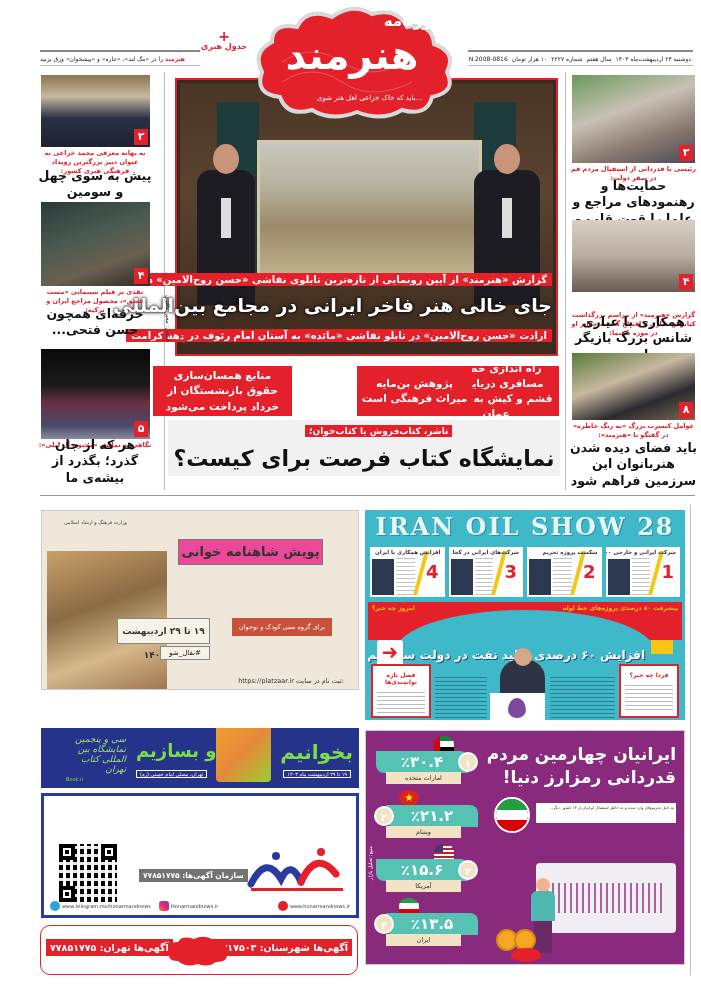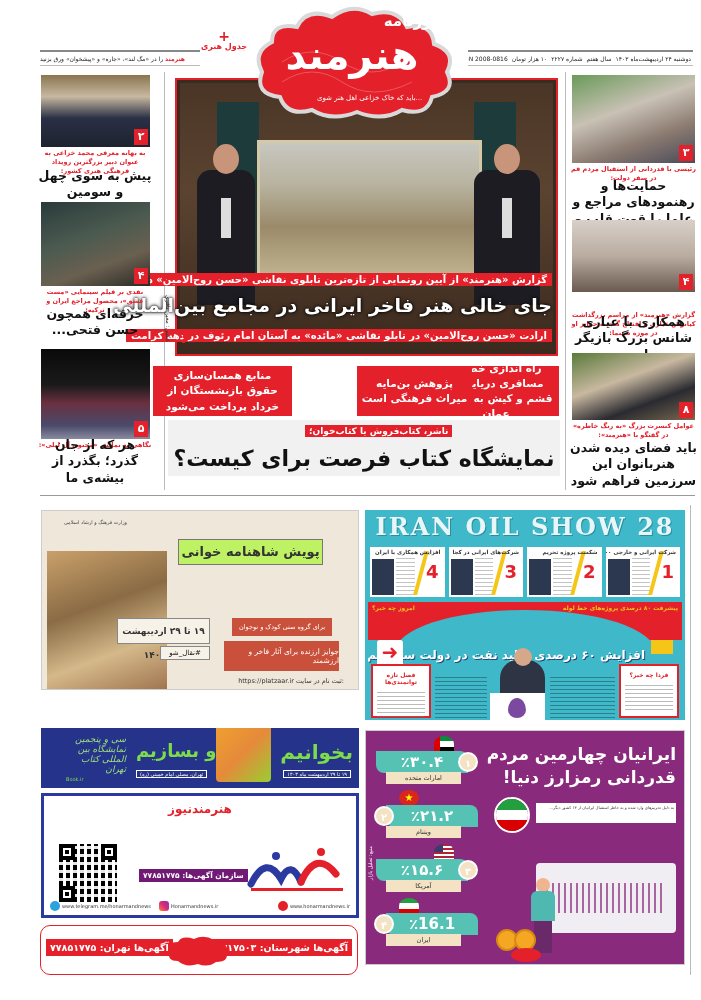--- a/index.html
+++ b/index.html
@@ -52,21 +52,21 @@
   .num-badge { position:absolute; background:#e4202a; color:#fff; font-weight:bold; font-size: 11px; width: 14px; height: 16px; text-align:center; line-height:16px; }
   .side-kicker { position:absolute; color:#e4202a; font-size: 6.5px; text-align:center; line-height: 1.4; font-weight:bold; }
   .side-title { position:absolute; color:#111; font-size: 12.5px; font-weight:bold; text-align:center; line-height: 1.3; }
 
   .bottom-rule { position:absolute; top: 495px; left: 40px; width: 655px; height: 1px; background:#999; }
 
   
   .ad { position:absolute; overflow:hidden; }
   .ad-shahname { left: 41px; top: 510px; width: 318px; height: 180px; background: #efe7da; border:1px solid #ccc; }
   .sh-art { position:absolute; left: 5px; top: 40px; width: 120px; height: 138px; background: linear-gradient(160deg,#c9a06a,#8a6b45 40%, #d5b98a 70%, #a07550); }
-  .sh-title-box { position:absolute; right: 35px; top: 28px; width: 145px; height: 26px; background:#bef264; border:1px solid #777; font-size: 13px; font-weight:bold; text-align:center; line-height: 24px; color:#333; }
+  .sh-title-box { position:absolute; right: 35px; top: 28px; width: 145px; height: 26px; background:#ec4899; border:1px solid #777; font-size: 13px; font-weight:bold; text-align:center; line-height: 24px; color:#333; }
   .sh-red1 { position:absolute; left: 80px; top: 58px; width: 222px; height: 40px; background:#c9503b; color:#fff; font-size: 9px; display:flex; align-items:center; justify-content:center; text-align:center; padding: 0 4px; }
   .sh-date { position:absolute; left: 75px; top: 107px; width: 93px; height: 26px; background:#f7f2e8; border:1px solid #888; font-size: 9px; font-weight:bold; text-align:center; line-height:24px; color:#333; }
   .sh-hash { position:absolute; left: 118px; top: 135px; width: 50px; height: 14px; background:#f7f2e8; border:1px solid #888; font-size: 7px; text-align:center; line-height:12px; }
   .sh-red2 { position:absolute; left: 190px; top: 107px; width: 100px; height: 18px; background:#c9503b; color:#fff; font-size: 6.5px; display:flex; align-items:center; justify-content:center; }
   .sh-red3 { position:absolute; left: 182px; top: 130px; width: 115px; height: 30px; background:#c9503b; color:#fff; font-size: 7.5px; display:flex; align-items:center; justify-content:center; }
   .sh-url { position:absolute; left: 182px; top: 166px; width: 120px; font-size: 6.5px; color:#333; direction:ltr; text-align:right; }
   .sh-logo { position:absolute; left: 15px; top: 8px; width: 70px; height: 22px; font-size: 5px; color:#444; }
 
   .ad-bekhanim { left: 41px; top: 728px; width: 318px; height: 60px; background: #25338a; }
   .bk-title { position:absolute; right: 6px; top: 12px; color:#7ddc4a; font-size: 20px; font-weight: bold; }
@@ -79,21 +79,21 @@
 
   .ad-honarmand { left: 41px; top: 793px; width: 318px; height: 125px; background:#fff; border: 3px solid #2b3aa0; }
   .hn-title { position:absolute; left:0; right:0; top: 6px; text-align:center; color:#e4202a; font-weight:bold; font-size: 12px; }
   .hn-sub { position:absolute; left:0; right:0; top: 26px; text-align:center; color:#2b3aa0; font-weight:bold; font-size: 13px; }
   .hn-qr { position:absolute; left: 15px; top: 48px; width: 58px; height: 58px; background:
      repeating-linear-gradient(90deg,#000 0 4px,#fff 4px 7px),
      #000; }
   .hn-qr .qr-inner { position:absolute; inset: 0; background: repeating-linear-gradient(0deg, transparent 0 5px, rgba(255,255,255,.9) 5px 8px); }
   .hn-qr .finder { position:absolute; width: 16px; height: 16px; border: 4px solid #000; background:#fff; }
   .hn-qr .finder::after { content:""; position:absolute; inset:2px; background:#000; }
-  .hn-phone { position:absolute; left: 95px; top: 73px; background:#701a75; color:#fff; font-size: 7.5px; padding: 2px 4px; font-weight: bold; }
+  .hn-phone { position:absolute; left: 95px; top: 73px; background:#737373; color:#fff; font-size: 7.5px; padding: 2px 4px; font-weight: bold; }
   .hn-logo { position:absolute; right: 10px; top: 48px; width: 100px; height: 50px; }
   .hn-social { position:absolute; bottom: 4px; font-size: 5px; color:#333; direction:ltr; display:flex; align-items:center; gap:2px; }
   .hn-social .ic { width: 10px; height: 10px; border-radius:50%; display:inline-block; }
 
   .ad-adbox { left: 40px; top: 925px; width: 318px; height: 50px; border: 1.5px solid #e4202a; border-radius: 10px; background:#fff; }
   .ab-red { position:absolute; top: 13px; background:#e4202a; color:#fff; font-size: 9.5px; font-weight:bold; padding: 3px 4px; }
   .ab-logo { position:absolute; left: 123px; top: 8px; width: 68px; height: 34px; }
 
   
   .ad-oil { left: 365px; top: 510px; width: 320px; height: 210px; background:#3fb8c9; }
@@ -257,36 +257,34 @@
 
 <div class="bottom-rule"></div>
 
 <div class="ad ad-shahname">
   <div class="sh-art"></div>
   <div class="sh-logo">وزارت فرهنگ و ارشاد اسلامی</div>
   <div class="sh-title-box">پویش شاهنامه خوانی</div>
   <div class="sh-date">۱۹ تا ۲۹ اردیبهشت ماه ۱۴۰۳</div>
   <div class="sh-hash">#نقال_شو</div>
   <div class="sh-red2">برای گروه سنی کودک و نوجوان</div>
-  <div class="sh-red3">جوایز ارزنده برای آثار فاخر و ارزشمند</div>
   <div class="sh-url"><span>https://platzaar.ir</span> <span>ثبت نام در سایت:</span></div>
 </div>
 
 <div class="ad ad-bekhanim">
   <div class="bk-title">بخوانیم</div>
   <div class="bk-cube"></div>
   <div class="bk-title2">و بسازیم</div>
   <div class="bk-date">۱۹ تا ۲۹ اردیبهشت ماه ۱۴۰۳</div>
   <div class="bk-place">تهران، مصلی امام خمینی (ره)</div>
   <div class="bk-calig">سی و پنجمین نمایشگاه بین المللی کتاب تهران</div>
   <div class="bk-site">Book.ir</div>
 </div>
 
 <div class="ad ad-honarmand">
-  <div class="hn-title">هنرمندنیوز</div>
   <div class="hn-qr">
     <div class="qr-inner"></div>
     <div class="finder" style="left:0; top:0;"></div>
     <div class="finder" style="right:0; top:0;"></div>
     <div class="finder" style="left:0; bottom:0;"></div>
   </div>
   <div class="hn-phone">سازمان آگهی‌ها: ۷۷۸۵۱۷۷۵</div>
   <div class="hn-logo">
     <svg width="100" height="50" viewBox="0 0 100 50">
       <path d="M5 40 Q20 10 35 35 Q45 15 55 38" stroke="#2b3aa0" stroke-width="7" fill="none" stroke-linecap="round"></path>
@@ -402,21 +400,21 @@
       <div class="label">ویتنام</div>
     </div>
     <div class="cr-item" style="top:108px;">
       <div class="flag" style="left:60px; background: linear-gradient(90deg,#3c3b6e 0 45%, transparent 45%) top/100% 50% no-repeat, repeating-linear-gradient(180deg,#b22234 0 2px,#fff 2px 4px);"></div>
       <div class="bar">٪۱۵.۶</div>
       <div class="rank" style="left:84px;">۳</div>
       <div class="label">آمریکا</div>
     </div>
     <div class="cr-item" style="top:162px;">
       <div class="flag" style="left:25px; background:linear-gradient(180deg,#239f40 0 33%,#fff 33% 66%,#da0000 66%);"></div>
-      <div class="bar" style="left:12px;">٪16.1</div>
+      <div class="bar" style="left:12px;">٪۱۳.۵</div>
       <div class="rank" style="left:0;">۴</div>
       <div class="label">ایران</div>
     </div>
   </div>
 
   <div class="cr-scene">
     <div class="cr-screen">
         <div class="cr-candles"></div>
       </div>
     <div class="cr-man">

